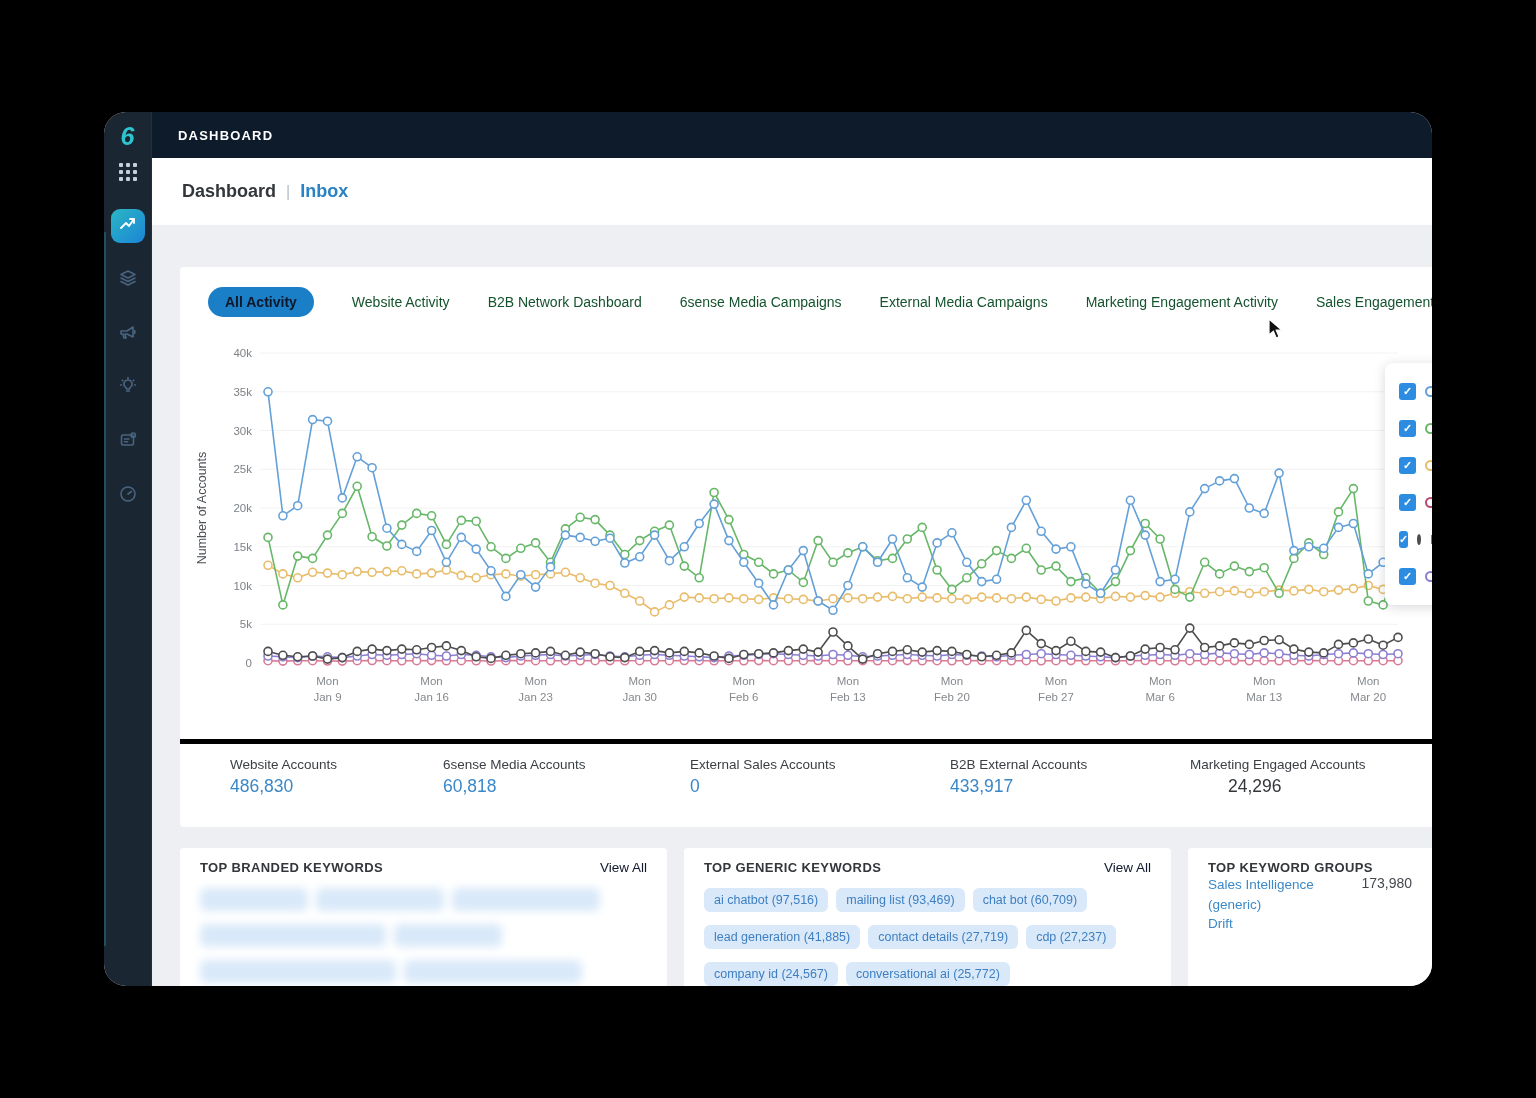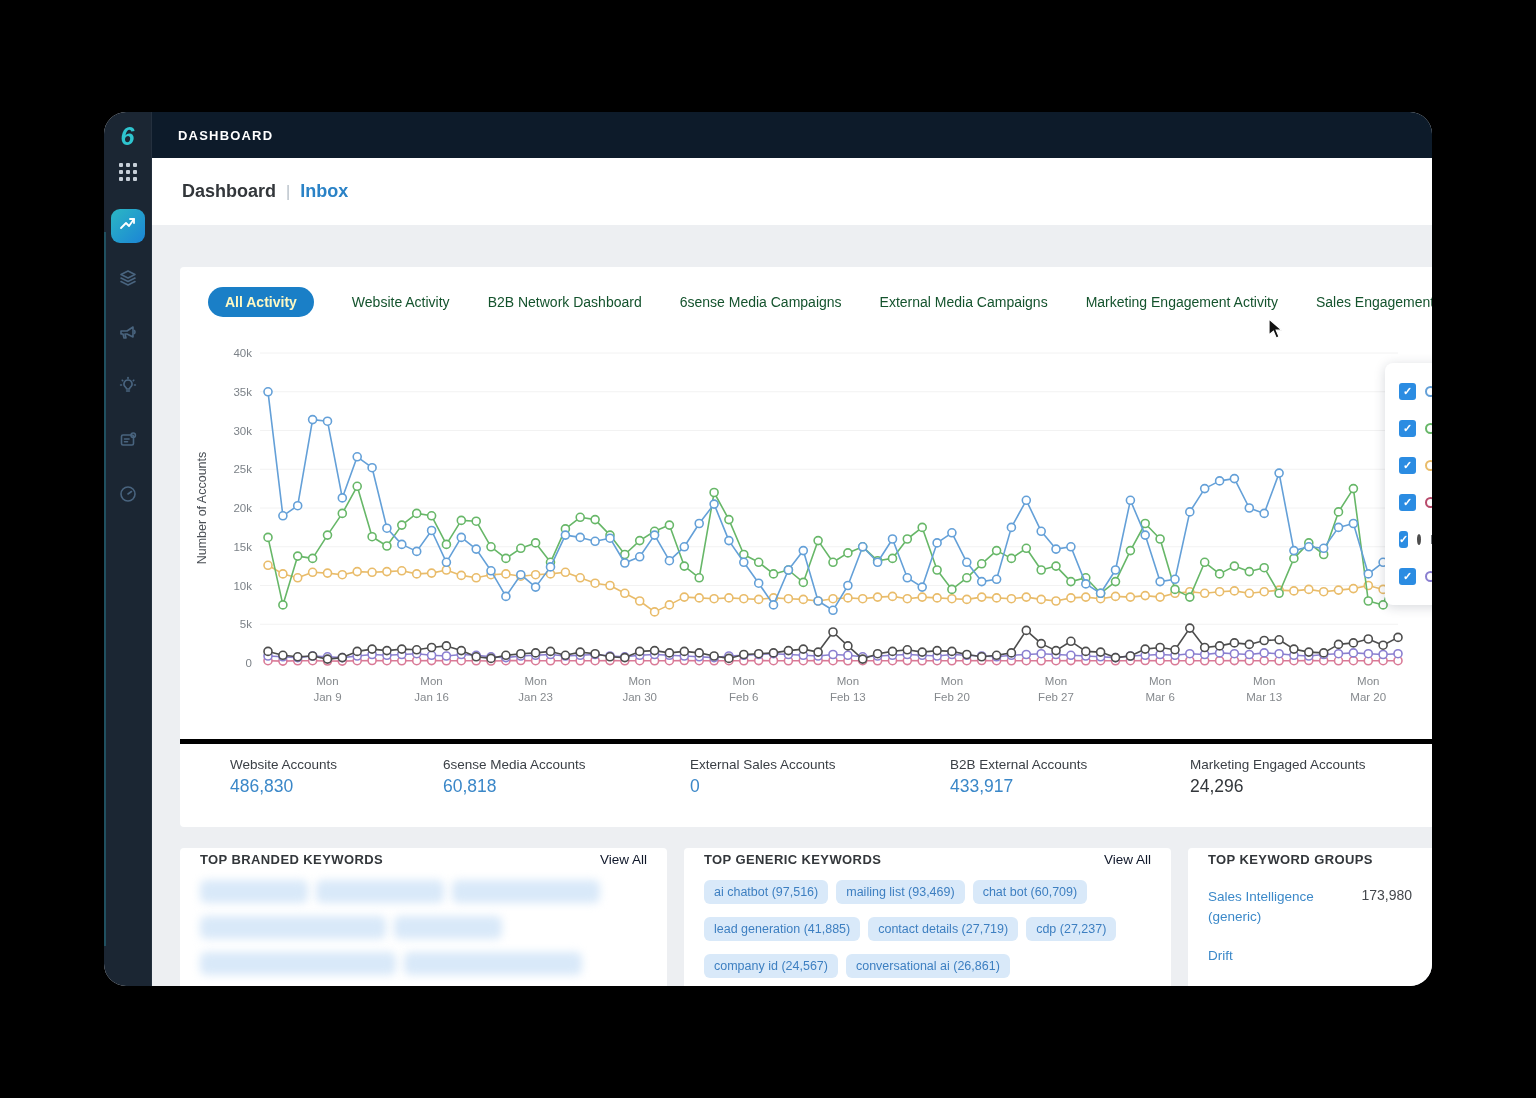--- a/index.html
+++ b/index.html
@@ -34,52 +34,52 @@
   .crumbbar .sep { margin:0 10px; color:#b4bdc6; font-size:16px; }
   .crumbbar .c2 { font-size:18px; font-weight:700; color:#2a82c6; cursor:pointer; }
 
   
   .content { position:absolute; left:48px; right:0; top:113px; bottom:0; padding:42px 0 0 28px; }
 
   .main-card { position:relative; width:1252px; height:560px; background:#fff; border-radius:4px 0 0 4px; }
 
   .tabs { display:flex; align-items:center; gap:38px; padding:20px 0 0 28px; }
   .tab { font-size:14px; color:#14532d; white-space:nowrap; cursor:pointer; }
-  .tab.active { background:#1a7fc7; color:#fef9c3; padding:7px 17px; border-radius:16px; font-weight:700; }
+  .tab.active { background:#1a7fc7; color:#0f172a; padding:7px 17px; border-radius:16px; font-weight:700; }
 
   
   .chart-wrap { position:relative; margin-top:6px; height:416px; }
 
   
   .legend { position:absolute; left:1205px; top:96px; width:230px; background:#fff; border-radius:8px;
             box-shadow:0 2px 12px rgba(30,40,60,.18); padding:10px 0; z-index:6; }
   .legend .lrow { display:flex; align-items:center; gap:9px; padding:10px 14px; }
   .legend .cbx { width:17px; height:17px; border-radius:3px; background:#2b8ce2; color:#fff;
                  font-size:11px; font-weight:700; display:flex; align-items:center; justify-content:center; }
   .legend .ring { width:11px; height:11px; border-radius:50%; background:#fff; border:2.5px solid #999; }
   .legend .ltext { font-size:12.5px; color:#474c52; white-space:nowrap; }
 
   
   .stats { border-top:5px solid #000000; display:grid; grid-template-columns:213px 247px 260px 240px auto;
            padding:13px 0 0 50px; }
   .stat .slabel { font-size:13.5px; color:#3a3f45; }
   .stat .svalue { margin-top:4px; font-size:17.5px; color:#3a87c8; }
-  .stat .svalue.dark { color:#33373b; }
+  .stat .svalue.dark { color:#33373b;margin-left:38px; }
 
   
   .cards-row { display:flex; gap:17px; margin-top:21px; }
-  .bcard { background:#fff; border-radius:4px; padding:4px 20px; height:215px; overflow:hidden; }
+  .bcard { background:#fff; border-radius:4px; padding:12px 20px; height:215px; overflow:hidden; }
   .bcard.c1 { width:487px; } .bcard.c2 { width:487px; } .bcard.c3 { flex:1; border-radius:4px 0 0 4px; }
   .bcard .chead { display:flex; justify-content:space-between; align-items:center; }
   .bcard .ctitle { font-size:13px; font-weight:700; color:#33373b; letter-spacing:.4px; }
   .bcard .viewall { font-size:13.5px; color:#0f172a; cursor:pointer; }
   .chiprow { margin-top:13px; display:flex; gap:8px; flex-wrap:nowrap; }
   .chip { background:#d9e9f9; color:#3d7fc1; font-size:12.5px; padding:5px 10px; border-radius:6px; white-space:nowrap; }
   .chip.blur { filter:blur(4px); height:23px; }
-  .kg-row { display:flex; justify-content:space-between; margin-top:20px; }
+  .kg-row { display:flex; justify-content:space-between; margin-top:0; }
   .kg-link { font-size:13.5px; color:#3c89c9; width:140px; line-height:1.45; cursor:pointer; }
   .kg-val { font-size:14px; color:#44484d; }
 
   
   .cursor { position:absolute; left:1268px; top:318px; z-index:50; pointer-events:none; }
 </style>
 </head>
 <body>
 <div id="stage">
 
@@ -780,21 +780,21 @@
                 <span class="chip">mailing list (93,469)</span>
                 <span class="chip">chat bot (60,709)</span>
               </div>
               <div class="chiprow">
                 <span class="chip">lead generation (41,885)</span>
                 <span class="chip">contact details (27,719)</span>
                 <span class="chip">cdp (27,237)</span>
               </div>
               <div class="chiprow">
                 <span class="chip">company id (24,567)</span>
-                <span class="chip">conversational ai (26,861)</span>
+                <span class="chip">conversational ai (25,772)</span>
               </div>
             </div>
         </div>
 
         <div class="bcard c3">
           <div class="chead">
             <span class="ctitle">TOP KEYWORD GROUPS</span>
           </div>
           <div id="group-rows">
               <div class="kg-row">

